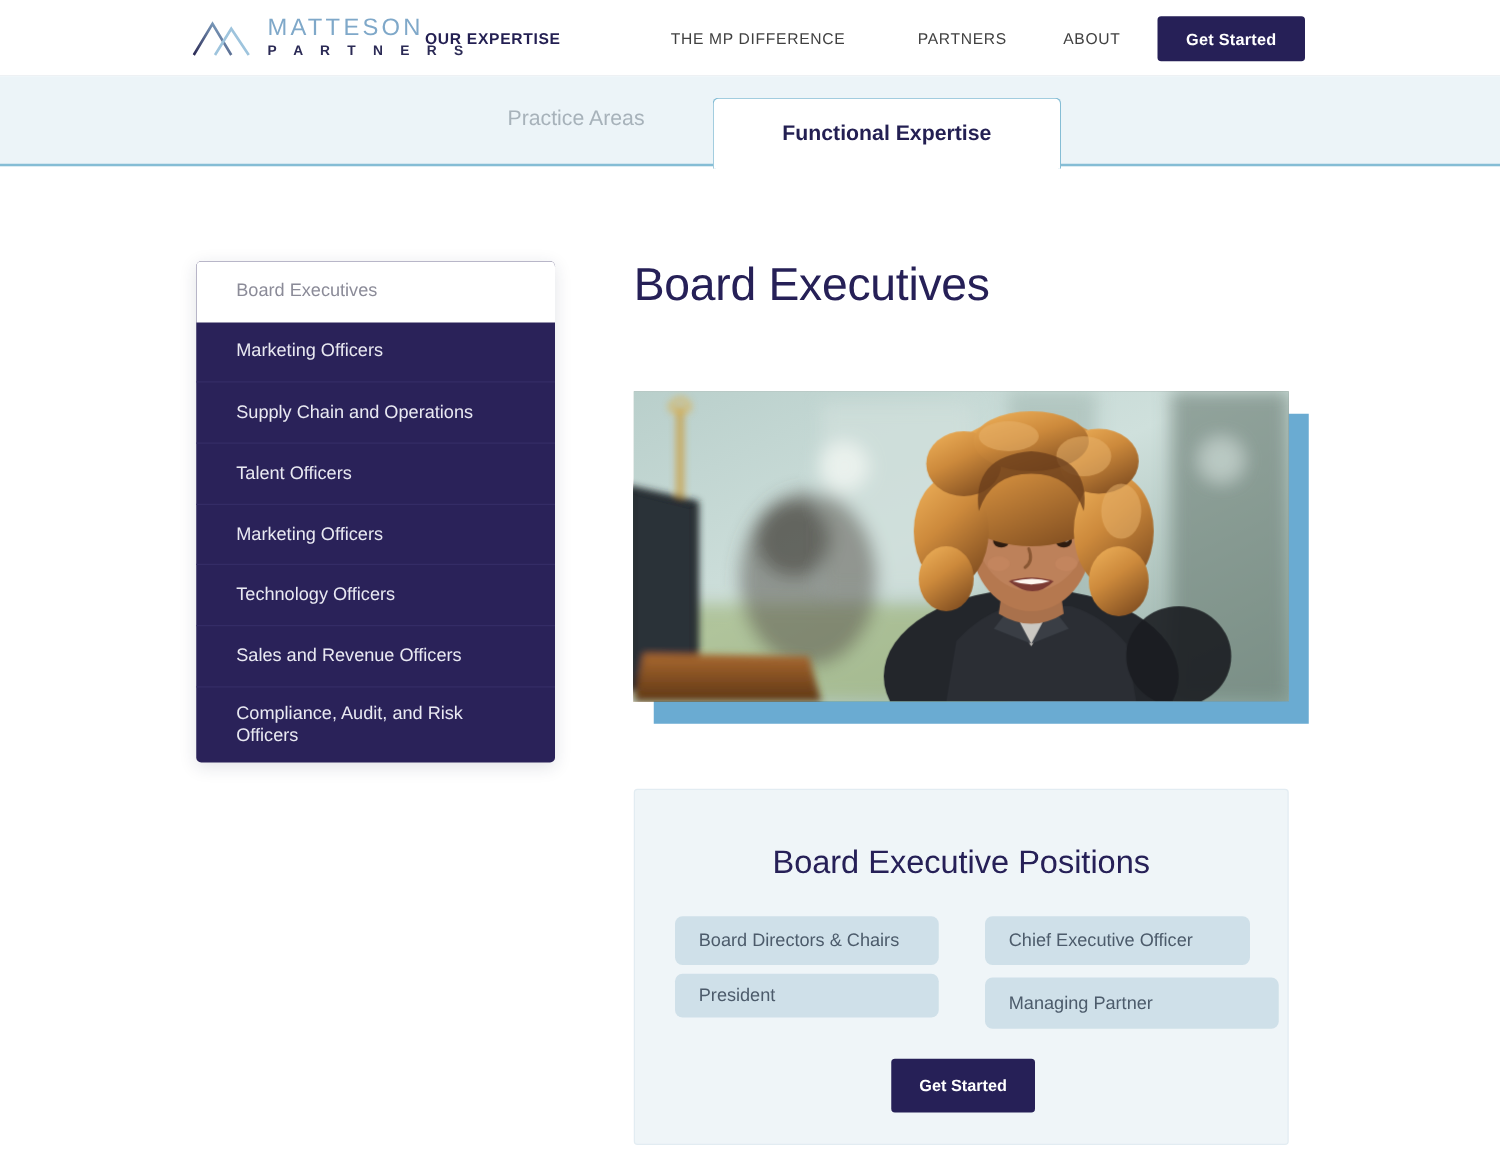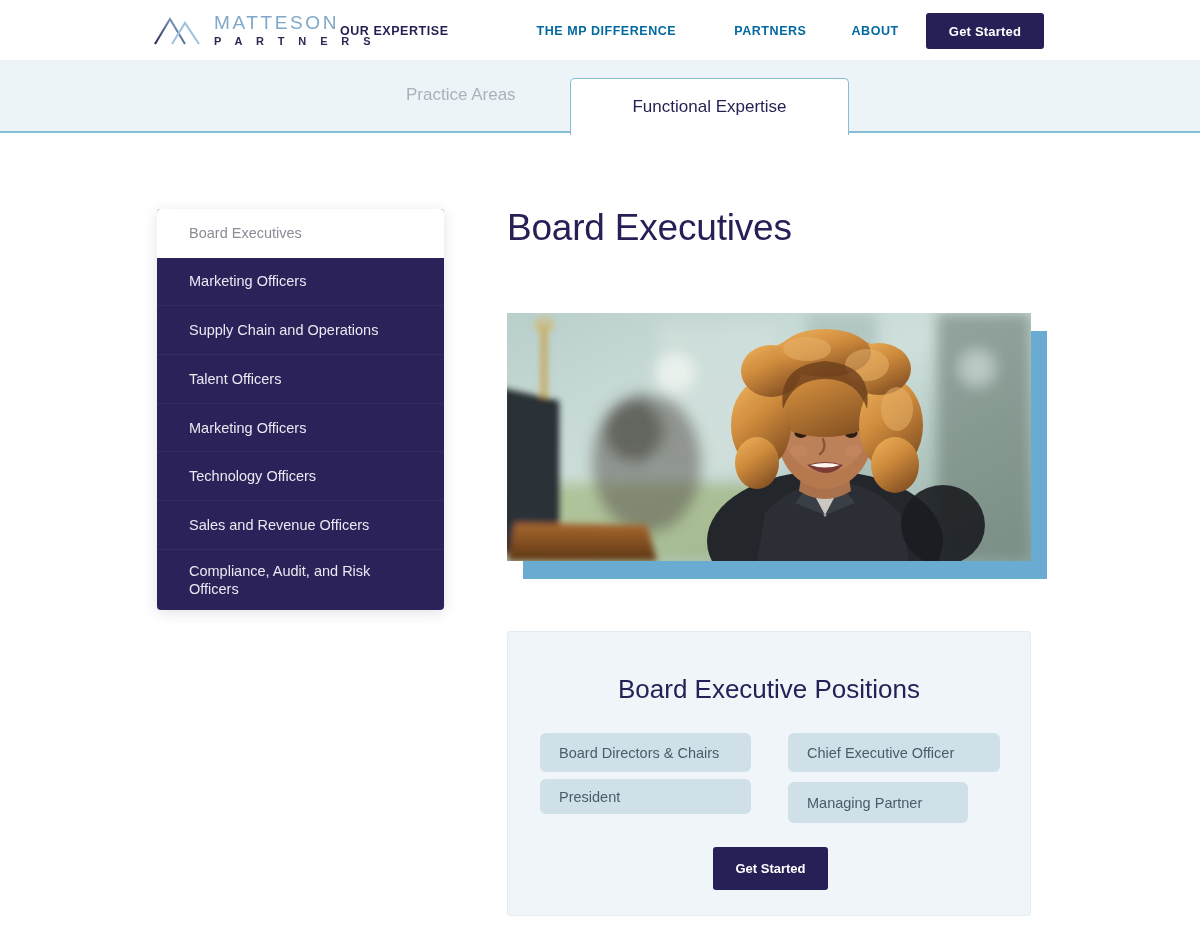--- a/index.html
+++ b/index.html
@@ -27,22 +27,22 @@
   .logo-top {
     font-size: 19px; letter-spacing: 2.6px; color: #7fa8c9;
     font-weight: 400;
   }
   .logo-bottom {
     font-size: 11px; letter-spacing: 5.4px; color: #2b2a55;
     font-weight: 600; margin-top: 4px;
   }
   .nav { position: absolute; left: 340px; top: 0; height: 61px; display: flex; align-items: center; }
   .nav-item {
-    font-size: 12.5px; letter-spacing: 0.55px; color: #0369a1;
-    text-transform: uppercase; cursor: pointer; white-space: nowrap; font-weight: bold;
+    font-size: 12.5px; letter-spacing: 0.55px; color: #404040;
+    text-transform: uppercase; cursor: pointer; white-space: nowrap;
   }
   .nav-item.active { color: #231f52; font-weight: 700; }
   .nav-sp-1 { width: 88px; } .nav-sp-2 { width: 58px; }
   .nav-sp-3 { width: 45px; } .nav-sp-4 { width: 48px; }
   .btn-nav {
     position: absolute; right: 156px; top: 13px;
     width: 118px; height: 36px; border-radius: 3px;
     background: #262057; color: #fff;
     font-size: 13px; font-weight: 700; letter-spacing: .2px;
     display: flex; align-items: center; justify-content: center;
@@ -61,21 +61,21 @@
     position: absolute; left: 406px; top: 24px;
     font-size: 17px; color: #a7b2ba; cursor: pointer;
   }
   .tab-active {
     position: absolute; left: 570px; top: 17px;
     width: 279px; height: 57px;
     background: #ffffff;
     border: 1px solid #85bdd5; border-bottom: none;
     border-radius: 5px 5px 0 0;
     display: flex; align-items: center; justify-content: center;
-    font-size: 17px; font-weight: 400; color: #231f52;
+    font-size: 17px; font-weight: 700; color: #231f52;
     cursor: pointer;
   }
 
   
   .sidebar {
     position: absolute; left: 157px; top: 209px;
     width: 287px;
     border-radius: 4px; overflow: hidden;
     box-shadow: 0 3px 14px rgba(30,40,70,.13);
     background: #2a2259;
@@ -133,21 +133,21 @@
     background: #cfe0e9;
     border-radius: 6px;
     display: flex; align-items: center;
     padding-left: 19px;
     font-size: 14.5px; color: #4c5b6b;
     cursor: pointer;
   }
   .pill.p0 { left: 32px;  top: 101px; width: 211px; height: 39px; }
   .pill.p1 { left: 32px;  top: 147px; width: 211px; height: 35px; text-align: center; }
   .pill.p2 { left: 280px; top: 101px; width: 212px; height: 39px; }
-  .pill.p3 { left: 280px; top: 150px; width: 180px; height: 41px; }
+  .pill.p3 { left: 280px; top: 150px; width: 235px; height: 41px; }
   .btn-card {
     position: absolute; left: 205px; top: 215px;
     width: 115px; height: 43px; border-radius: 3px;
     background: #262057; color: #fff;
     font-size: 13px; font-weight: 700;
     display: flex; align-items: center; justify-content: center;
     cursor: pointer; border: none;
   }
 </style>
 </head>

